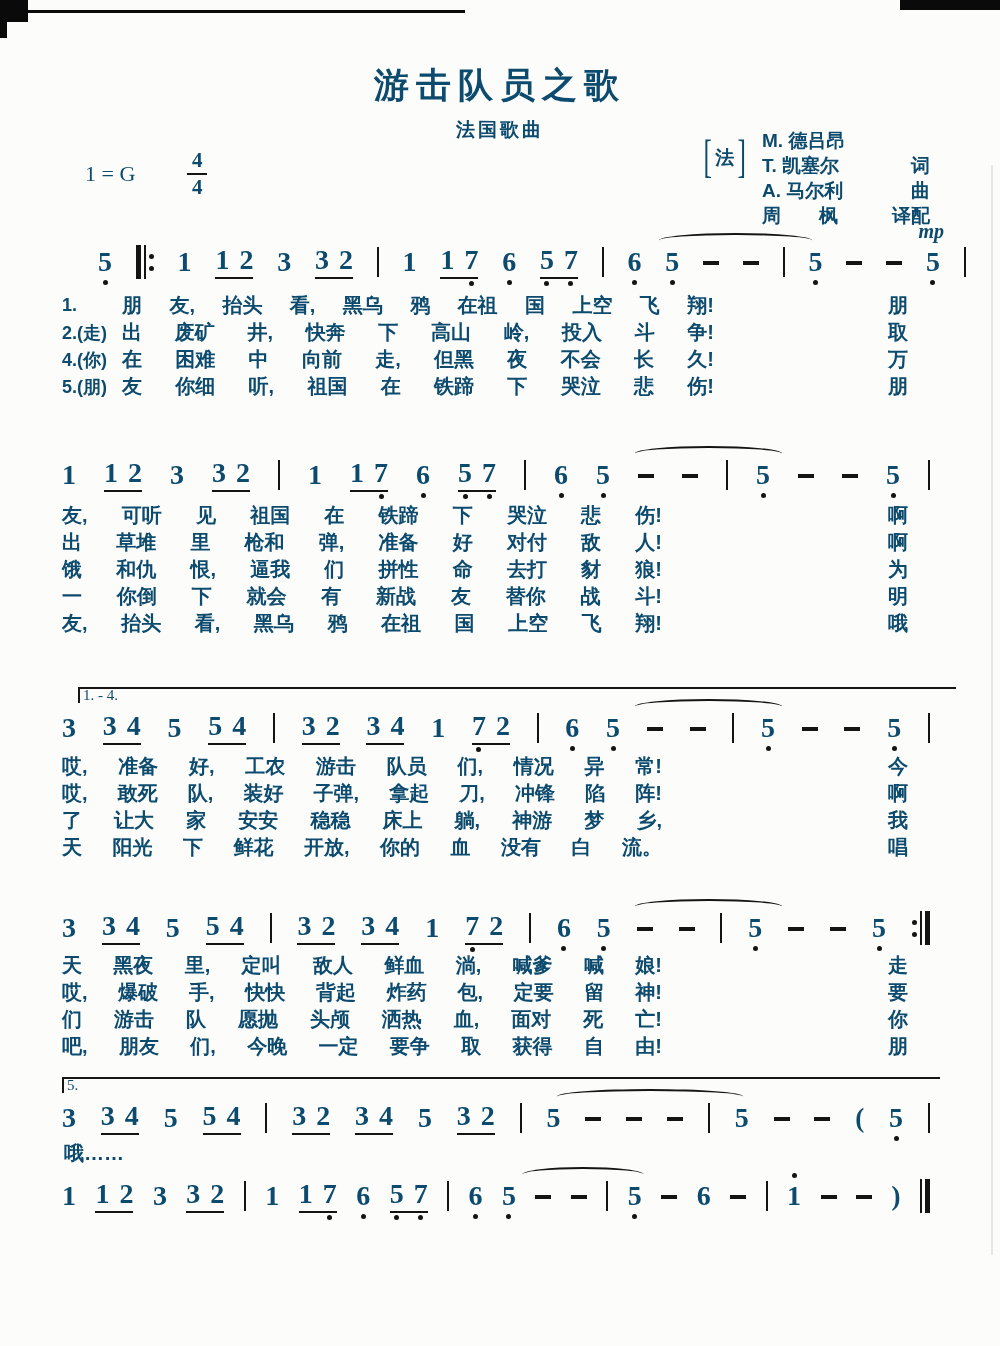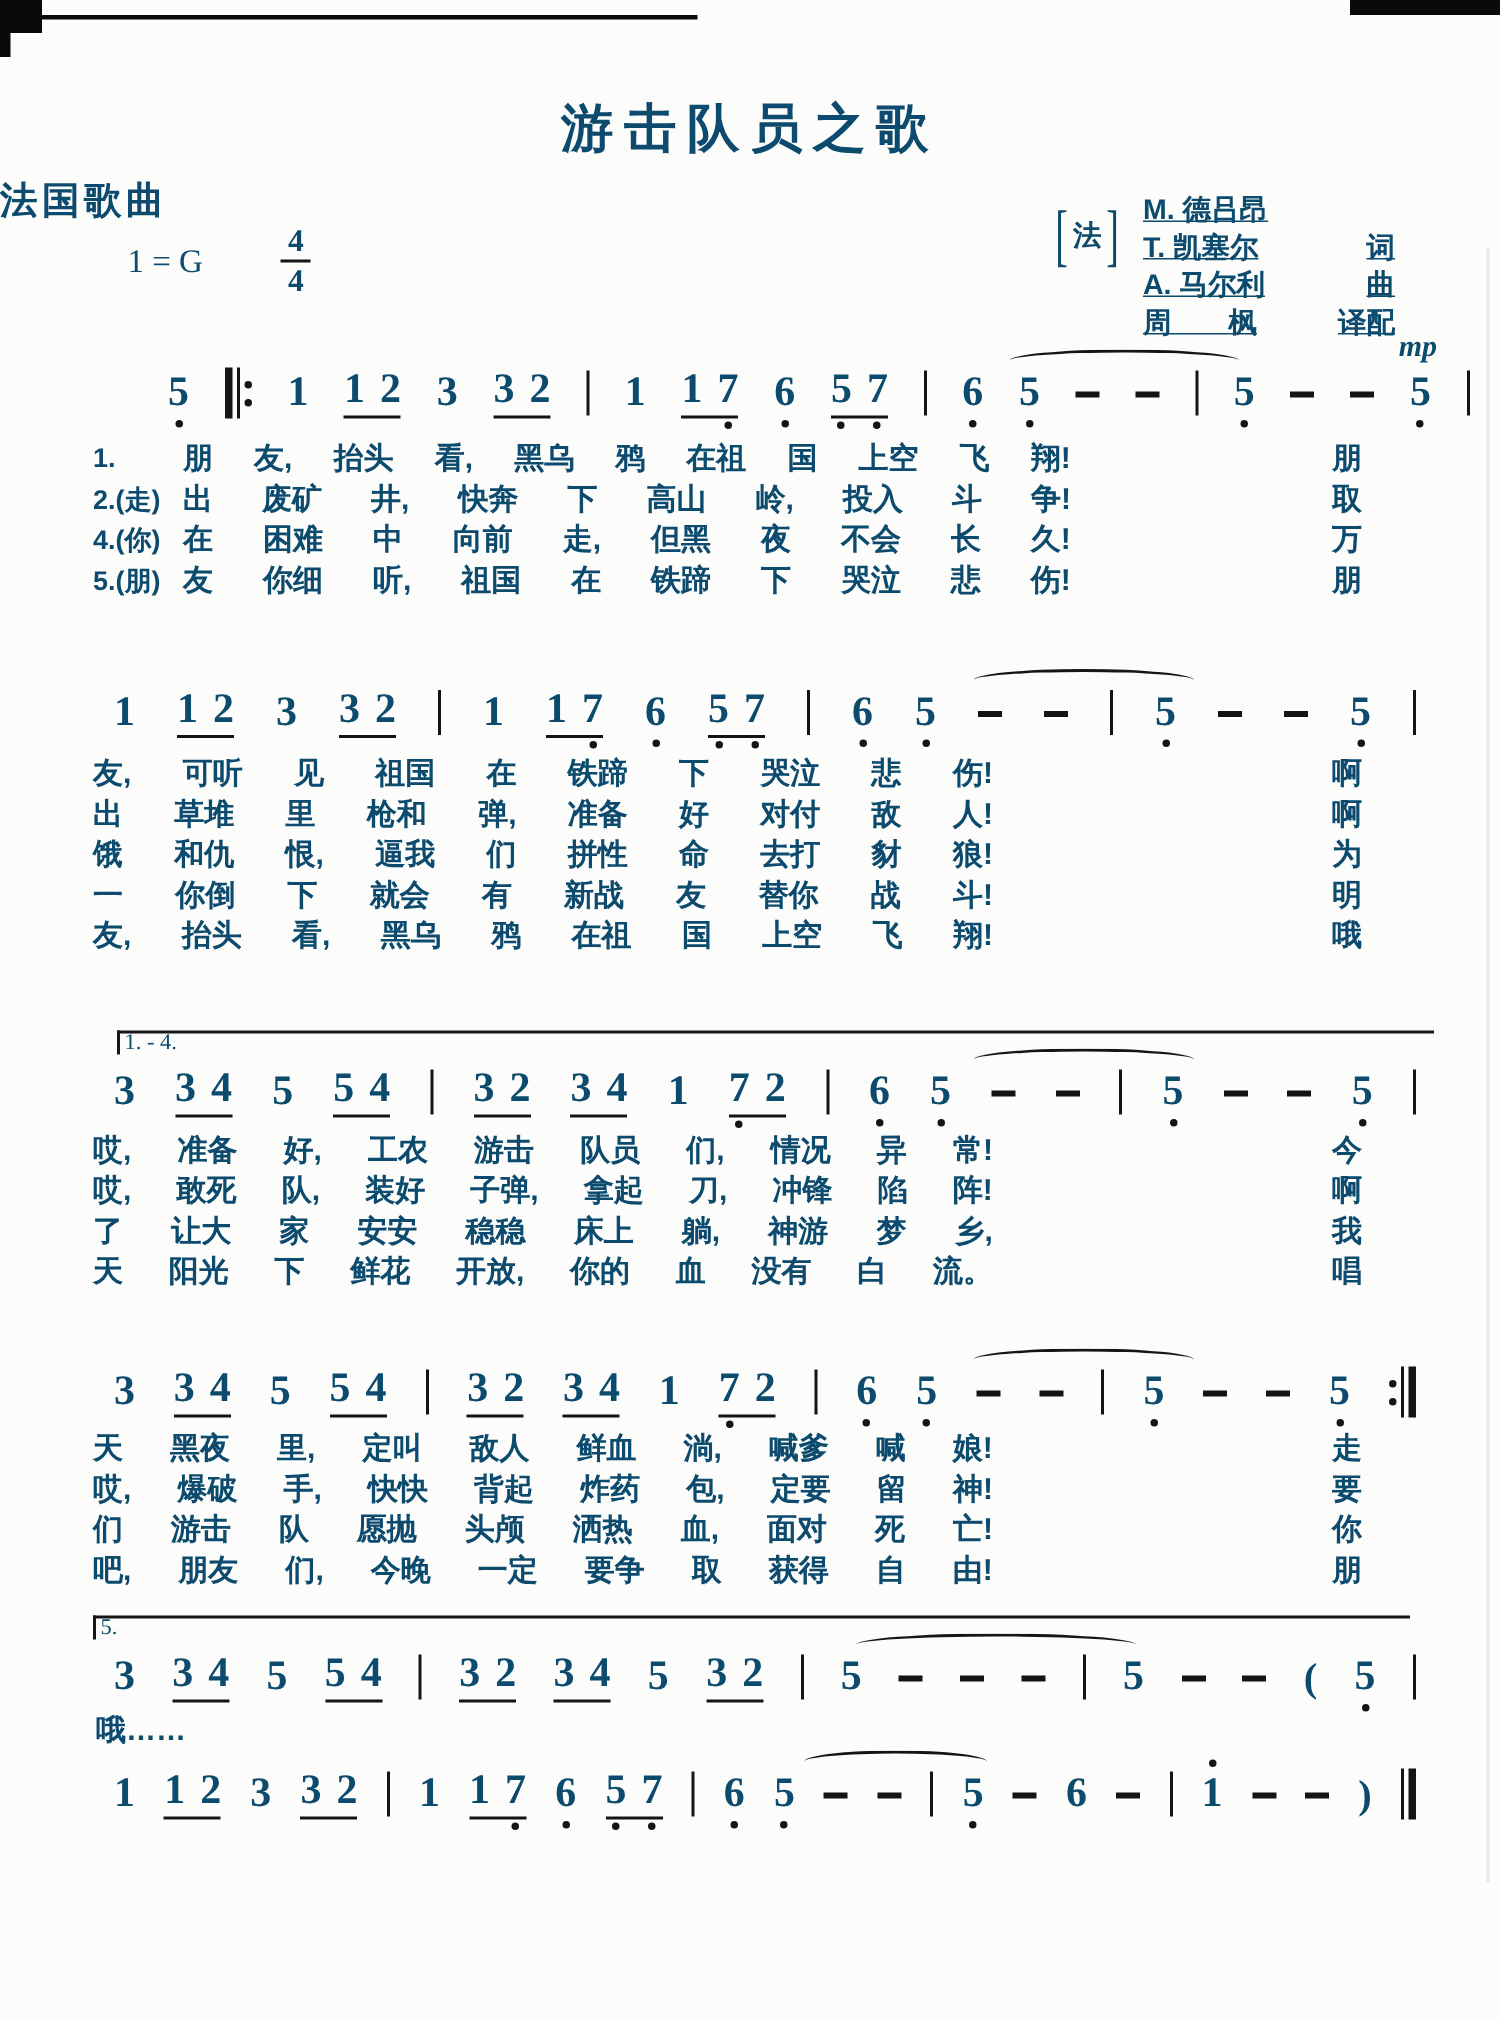--- a/index.html
+++ b/index.html
@@ -6,40 +6,40 @@
   .page{position:relative;width:1000px;height:1346px;margin:0 auto;background:#fcfcfb;
         color:#0c4a6e;font-family:"Liberation Sans","DejaVu Sans",sans-serif;overflow:hidden;}
 
   
   .art{position:absolute;background:#0a0a0a;}
   .art-right-edge{position:absolute;background:#e7e7e4;}
 
   
   .title{position:absolute;top:62px;left:0;width:100%;text-align:center;
          font:bold 35px "Liberation Serif","DejaVu Serif",serif;letter-spacing:7px;}
-  .subtitle{position:absolute;top:117px;left:0;width:100%;
-            font-size:25px;letter-spacing:3px;font-weight:600;}
+  .subtitle{position:absolute;top:117px;left:0;width:100%;text-align:center;
+            font-size:19px;letter-spacing:3px;font-weight:600;}
   .credits{position:absolute;top:128px;right:70px;font-size:19px;line-height:25px;font-weight:600;}
-  .crow{display:flex;justify-content:flex-end;text-decoration:underline;}
+  .crow{display:flex;justify-content:flex-end;}
   .cname{display:inline-block;min-width:122px;}
   .crole{display:inline-block;width:46px;text-align:right;}
   .fa{position:absolute;left:-62px;top:6px;display:flex;align-items:center;}
   .fa .br{font-family:"Liberation Serif",serif;font-size:46px;line-height:1;font-weight:400;
           transform:scaleX(.55);display:inline-block;}
   .fa .fc{font-size:19px;font-weight:600;}
 
   .keysig{position:absolute;left:85px;top:150px;font:400 22px "Liberation Serif","DejaVu Serif",serif;
           display:flex;align-items:center;gap:36px;}
   .frac{display:inline-flex;flex-direction:column;align-items:center;margin-left:16px;
         font:bold 21px "Liberation Serif",serif;line-height:1;}
   .frac .fbar{width:20px;height:2px;background:#141414;margin:2px 0;}
 
   
   .mline{position:absolute;left:62px;width:868px;height:40px;display:flex;
-         justify-content:space-between;align-items:center;margin-left:14px;}
+         justify-content:space-between;align-items:center;}
   .n{position:relative;font:bold 28px "Liberation Serif","DejaVu Serif",serif;line-height:1;display:inline-block;}
   .ld{position:absolute;left:50%;margin-left:-2.5px;bottom:-9px;width:5px;height:5px;border-radius:50%;background:#141414;}
   .hd{position:absolute;left:50%;margin-left:-2.5px;top:-9px;width:5px;height:5px;border-radius:50%;background:#141414;}
   .beam{display:inline-flex;gap:10px;border-bottom:2.5px solid #141414;padding-bottom:3px;}
   .beam .ld{bottom:-12px;}
   .bar{width:2px;height:30px;background:#141414;}
   .dash{width:16px;height:3.5px;background:#141414;margin-top:2px;}
   .rep{display:inline-flex;align-items:center;gap:3px;height:34px;}
   .bthick{width:5px;height:34px;background:#141414;}
   .bthin{width:2px;height:34px;background:#141414;}

